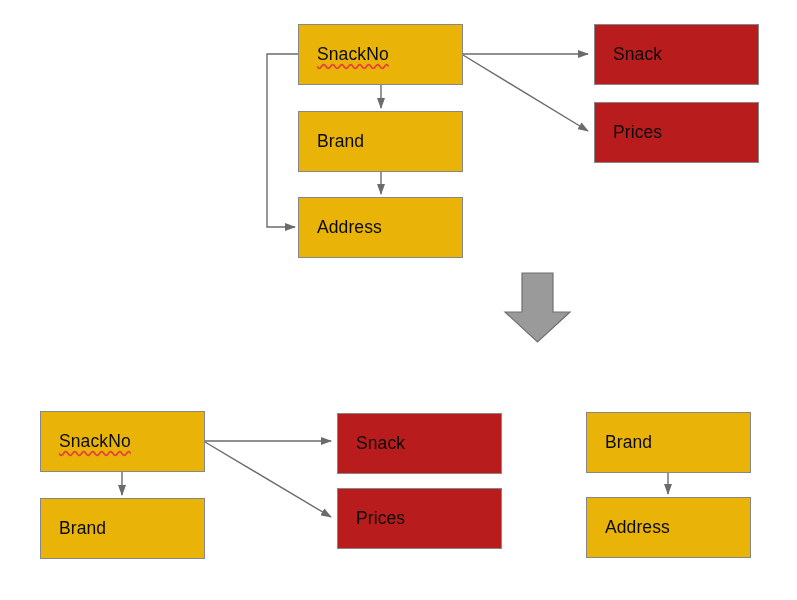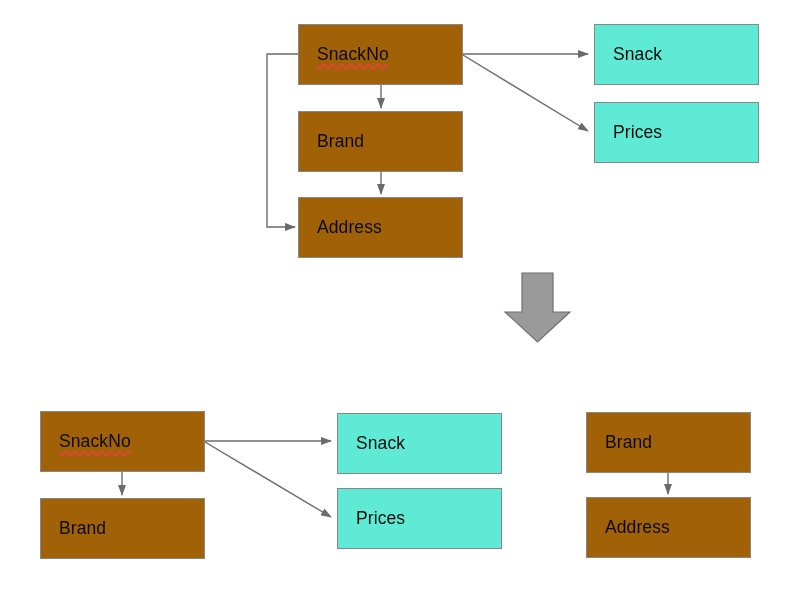--- a/index.html
+++ b/index.html
@@ -37,24 +37,24 @@
     color: #0b0b0b;
     line-height: 1.1;
     letter-spacing: 0.1px;
     white-space: nowrap;
   }
   .node .node-label {
     padding-left: 18px;
     display: inline-block;
   }
   .node.attr-key {
-    background: #a16207;
+    background: #eab308;
   }
   .node.attr-plain {
-    background: #5eead4;
+    background: #b91c1c;
     align-items: center;
   }
   .node.attr-key .node-label.misspelled {
     text-decoration: underline wavy #e8413c;
     text-decoration-skip-ink: none;
     text-underline-offset: 3px;
   }
 </style>
 </head>
 <body>

